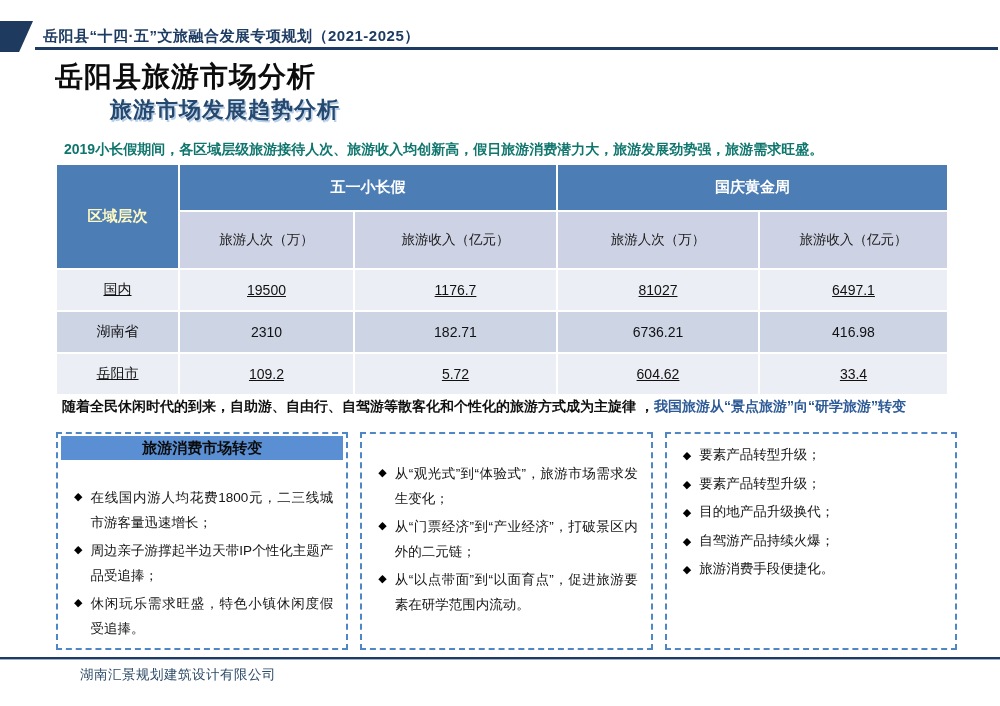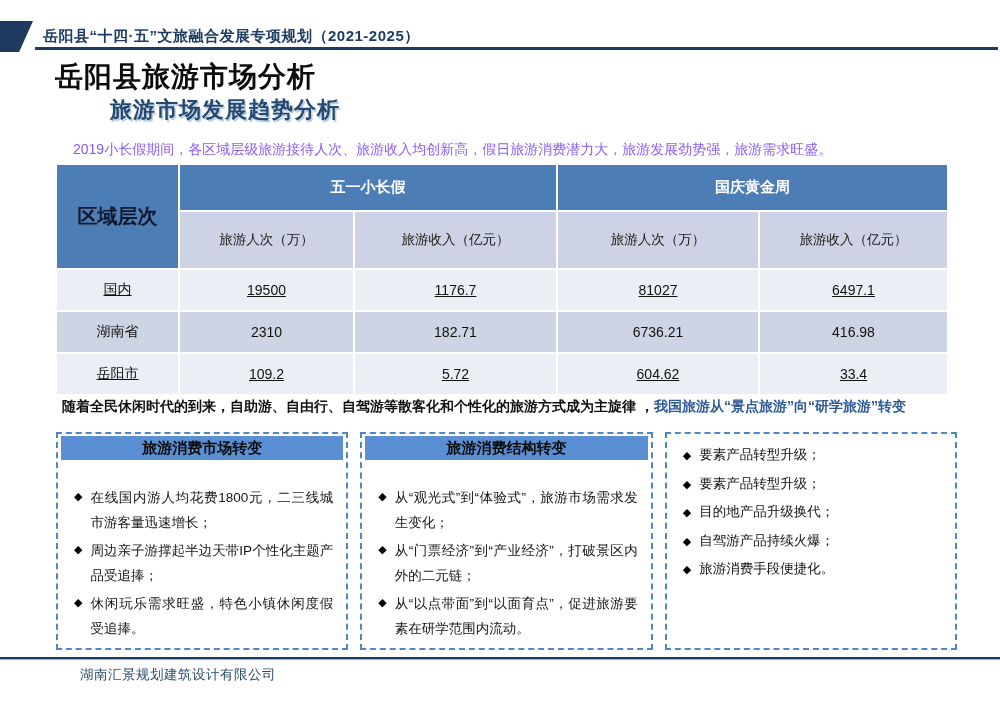--- a/index.html
+++ b/index.html
@@ -38,35 +38,35 @@
   }
   .sub-title {
     position: absolute; left: 110px; top: 95px;
     font-size: 22px; font-weight: 900; color: #25486f;
     text-shadow: 1.5px 1.5px 0 #b9cfe7;
     letter-spacing: 1px; white-space: nowrap;
   }
 
   
   .intro {
-    position: absolute; left: 37px; top: 139px; width: 925px;
-    font-size: 14px; font-weight: normal; color: #8b5cf6;
+    position: absolute; left: 28px; top: 139px; width: 925px;
+    font-size: 14px; font-weight: bold; color: #0f766e;
     line-height: 1.45; text-indent: 36px;
   }
 
   
   table.stats {
     position: absolute; left: 55px; top: 163px; width: 882px;
     border-collapse: separate; border-spacing: 2px;
     table-layout: fixed;
   }
   table.stats th, table.stats td { text-align: center; vertical-align: middle; }
   .th-region {
-    background: #4d7db5; color: #0f172a;
-    font-size: 20px; font-weight: bold;
+    background: #4d7db5; color: #fef9c3;
+    font-size: 15px; font-weight: bold;
   }
   .th-group {
     background: #4d7db5; color: #ffffff;
     font-size: 15px; font-weight: bold; height: 45px;
   }
   .th-sub {
     background: #cdd3e4; color: #1a1a1a;
     font-size: 13.5px; font-weight: normal; height: 56px;
   }
   tr.row-light td, tr.row-light th { background: #ebeef5; text-decoration: underline; }
@@ -199,21 +199,20 @@
           <span class="txt">周边亲子游撑起半边天带IP个性化主题产品受追捧；</span>
         </li>
       <li>
           <span class="diamond">◆</span>
           <span class="txt">休闲玩乐需求旺盛，特色小镇休闲度假受追捧。</span>
         </li>
     </ul>
   </div>
 
   <div class="box">
-    <div class="box-title">旅游消费结构转变</div>
     <ul class="box-list list-loose">
       <li>
           <span class="diamond">◆</span>
           <span class="txt">从“观光式”到“体验式”，旅游市场需求发生变化；</span>
         </li>
       <li>
           <span class="diamond">◆</span>
           <span class="txt">从“门票经济”到“产业经济”，打破景区内外的二元链；</span>
         </li>
       <li>

